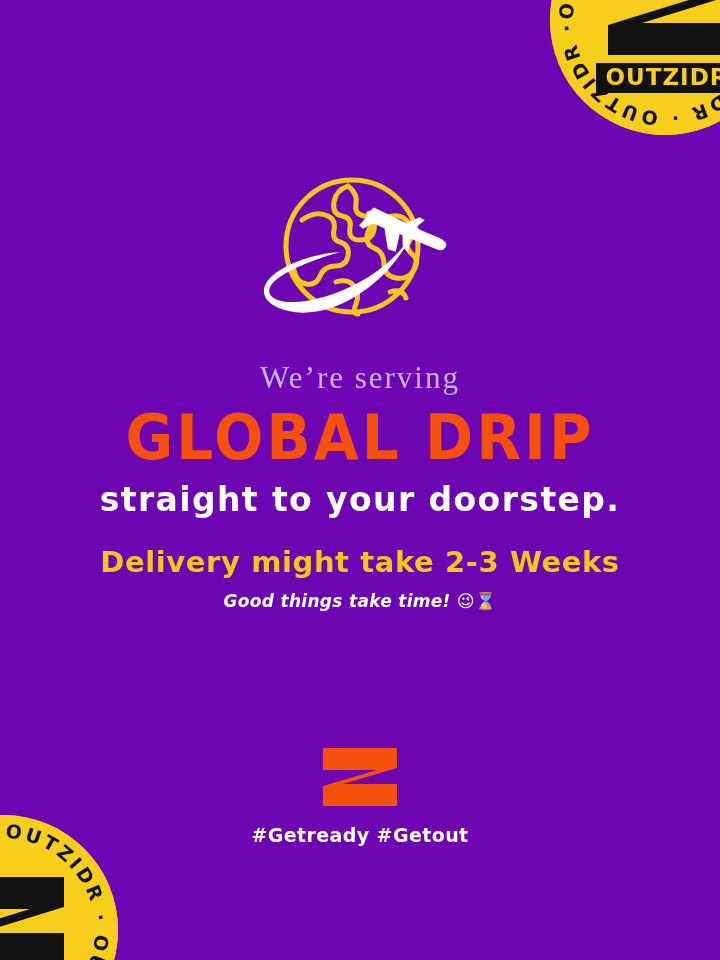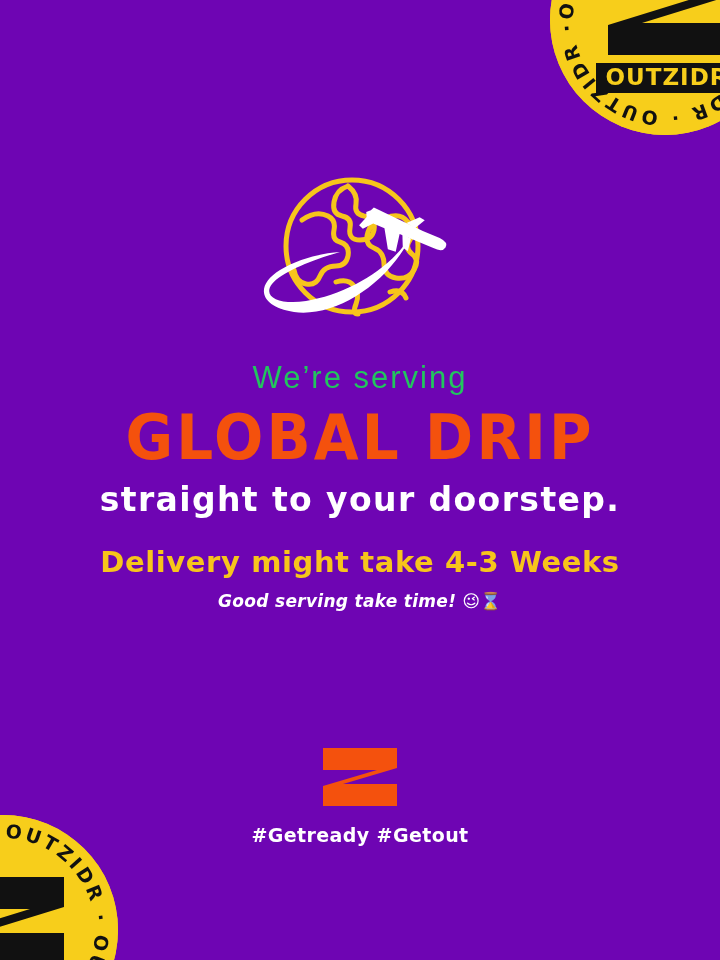--- a/index.html
+++ b/index.html
@@ -59,25 +59,25 @@
 
   
   .headline {
     position: absolute;
     left: 0;
     right: 0;
     top: 362px;
     text-align: center;
   }
   .line-serving {
-    font-family: Liberation Sans, sans-serif;
+    font-family: Liberation Serif, serif;
     font-weight: 300;
     font-size: 31px;
     letter-spacing: 2.0px;
-    color: #22c55e;
+    color: #c4b5fd;
     line-height: 1.0;
   }
   .line-global {
     font-family: "DejaVu Sans Condensed", "Liberation Sans Narrow", "DejaVu Sans", sans-serif;
     font-weight: 900;
     font-size: 62px;
     letter-spacing: 3px;
     color: #F4510D;
     line-height: 1.12;
     margin-top: 10px;
@@ -180,22 +180,22 @@
     </svg>
   </div>
 
   <div class="headline">
     <div class="line-serving">We’re serving</div>
     <div class="line-global">GLOBAL DRIP</div>
     <div class="line-straight">straight to your doorstep.</div>
   </div>
 
   <div class="delivery">
-    <div class="delivery-main">Delivery might take 4-3 Weeks</div>
-    <div class="delivery-sub"><span>Good serving take time!</span> <span class="emoji">😉⌛</span></div>
+    <div class="delivery-main">Delivery might take 2-3 Weeks</div>
+    <div class="delivery-sub"><span>Good things take time!</span> <span class="emoji">😉⌛</span></div>
   </div>
 
   <div class="footer">
     <span class="z-mark">
       <svg width="78" height="62" viewBox="0 0 78 62">
         <path d="M2 2 H76 V22 L22 38 H76 V60 H2 V40 L56 24 H2 Z" fill="#F4510D"></path>
       </svg>
     </span>
     <div class="hashtags">#Getready #Getout</div>
   </div>

